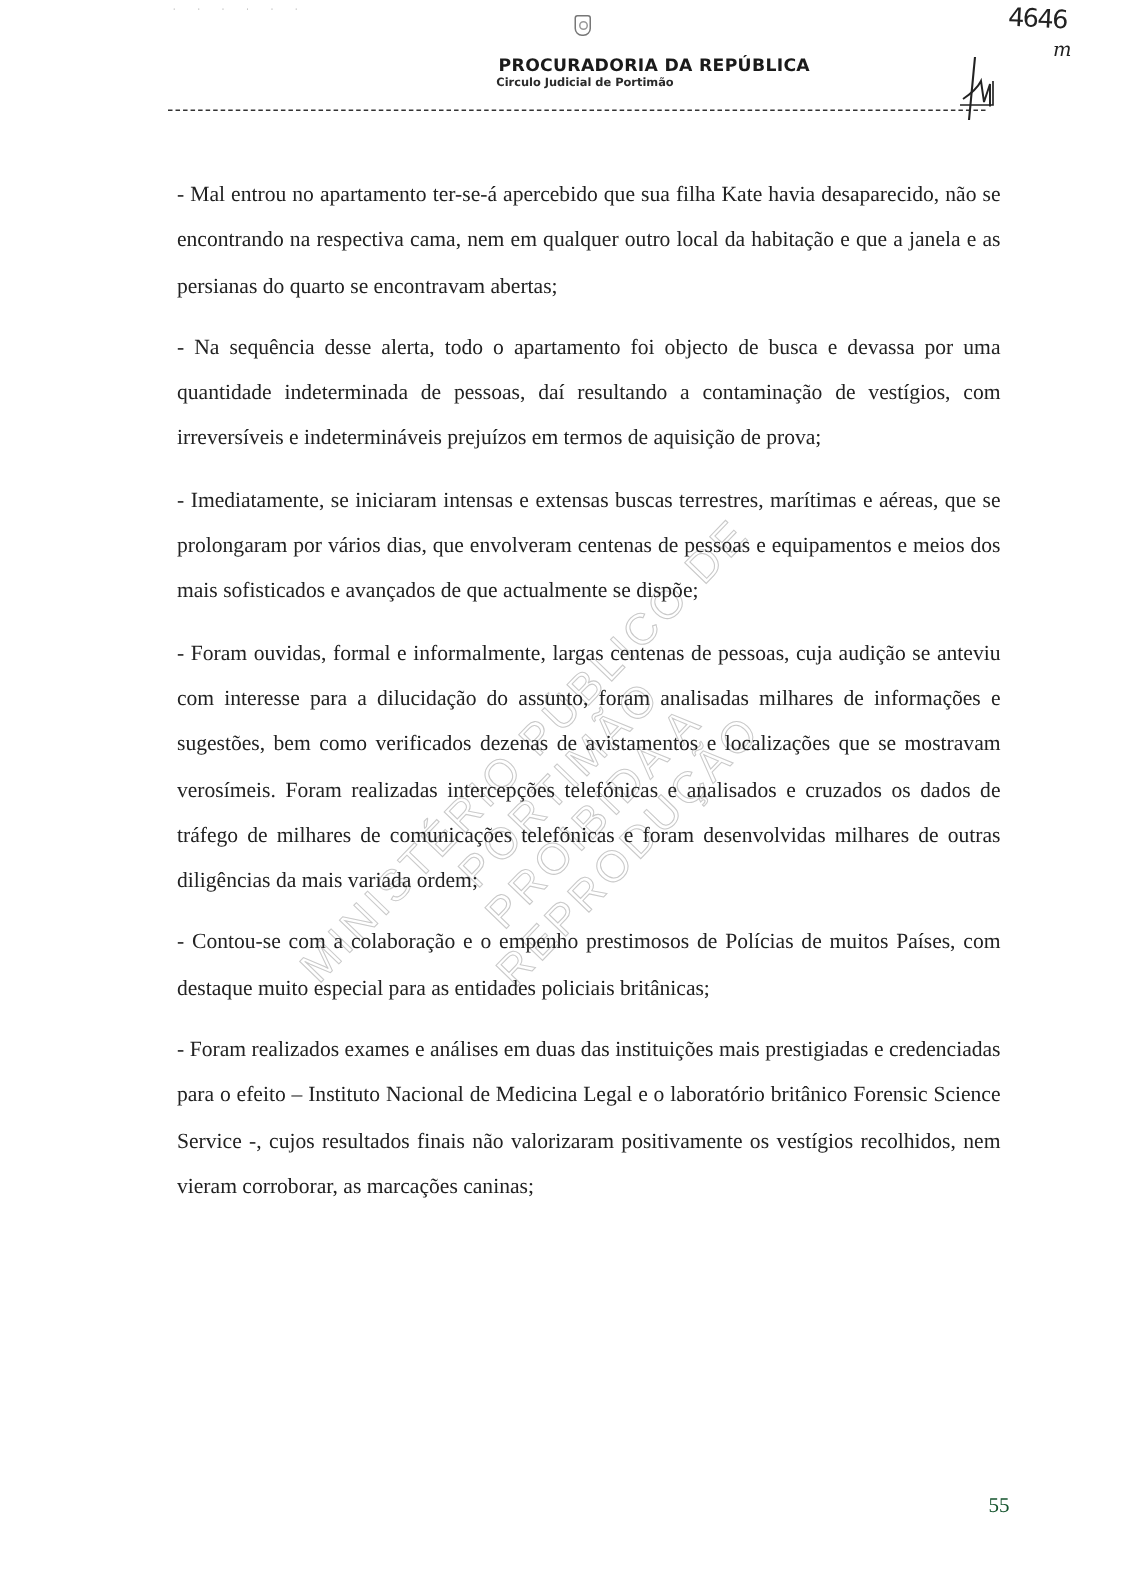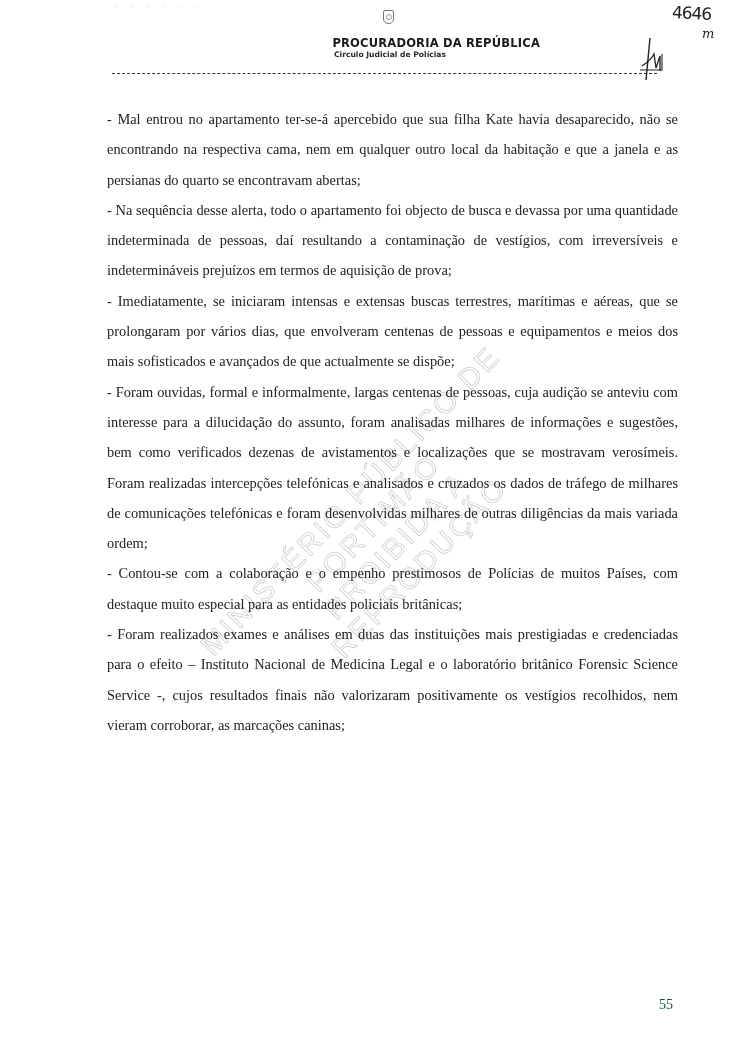--- a/index.html
+++ b/index.html
@@ -20,42 +20,42 @@
 
   .hand-number { position: absolute; left: 672px; top: 3px; font-family: "DejaVu Sans", sans-serif;
     font-size: 17px; color: #222; transform: rotate(3deg); letter-spacing: -1px; }
   .hand-initial { position: absolute; left: 702px; top: 26px; font-family: "DejaVu Serif", serif;
     font-style: italic; font-size: 13px; color: #222; }
   .signature { position: absolute; left: 640px; top: 36px; width: 50px; height: 46px; }
 
   .body-text { position: absolute; left: 107px; top: 104px; width: 571px;
     font-family: "Liberation Serif", serif; font-size: 14.4px; line-height: 30.3px; color: #222;
     text-align: justify; }
-  .para { margin: 0; }
+  .para { margin: 11px; }
   .para.indent-space { text-indent: 4px; }
 
   .watermark { position: absolute; left: 175px; top: 470px; width: 420px; text-align: center;
     transform: rotate(-46deg); transform-origin: center center;
     font-family: "Liberation Sans", sans-serif; font-size: 29px; letter-spacing: 3px;
     color: transparent; -webkit-text-stroke: 0.7px #c9c9c9; line-height: 32px; pointer-events: none; }
 
   .page-number { position: absolute; left: 659px; top: 997px; font-family: "Liberation Serif", serif;
     font-size: 14px; color: #14532d; }
 </style>
 </head>
 <body>
 
 <div class="page">
 
   <div class="scan-specks">· · ·  · · ·</div>
 
   <div class="emblem"></div>
 
   <div class="header-title">PROCURADORIA DA REPÚBLICA</div>
-  <div class="header-sub">Circulo Judicial de Polícias</div>
+  <div class="header-sub">Circulo Judicial de Portimão</div>
   <div class="header-rule"></div>
 
   <div class="hand-number">4646</div>
   <div class="hand-initial">m</div>
 
   <svg class="signature" viewBox="0 0 50 46">
     <path d="M10 2 L6 44" stroke="#222" stroke-width="1.4" fill="none"></path>
     <path d="M2 30 C8 26, 12 22, 14 18 L16 32 L20 20 L20 35" stroke="#222" stroke-width="1.3" fill="none"></path>
     <path d="M0 34 L22 34 L22 18" stroke="#222" stroke-width="1.1" fill="none"></path>
   </svg>

